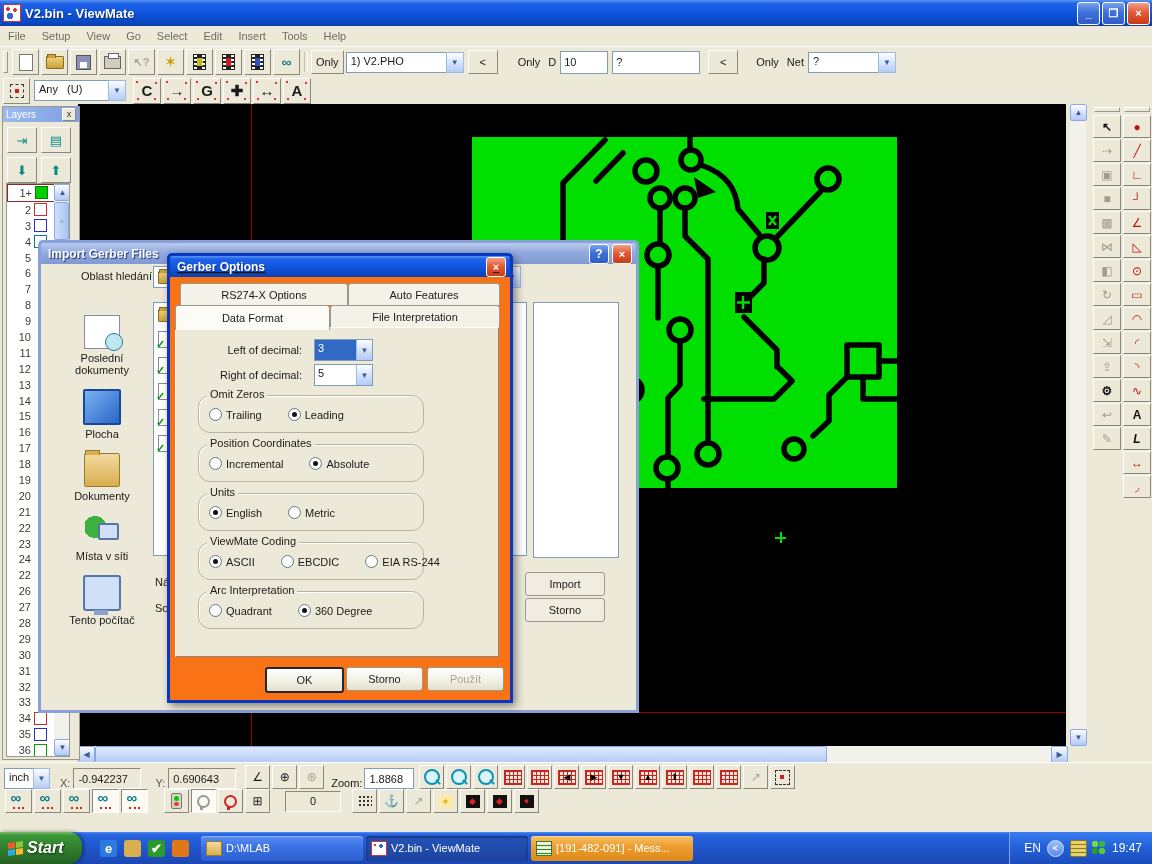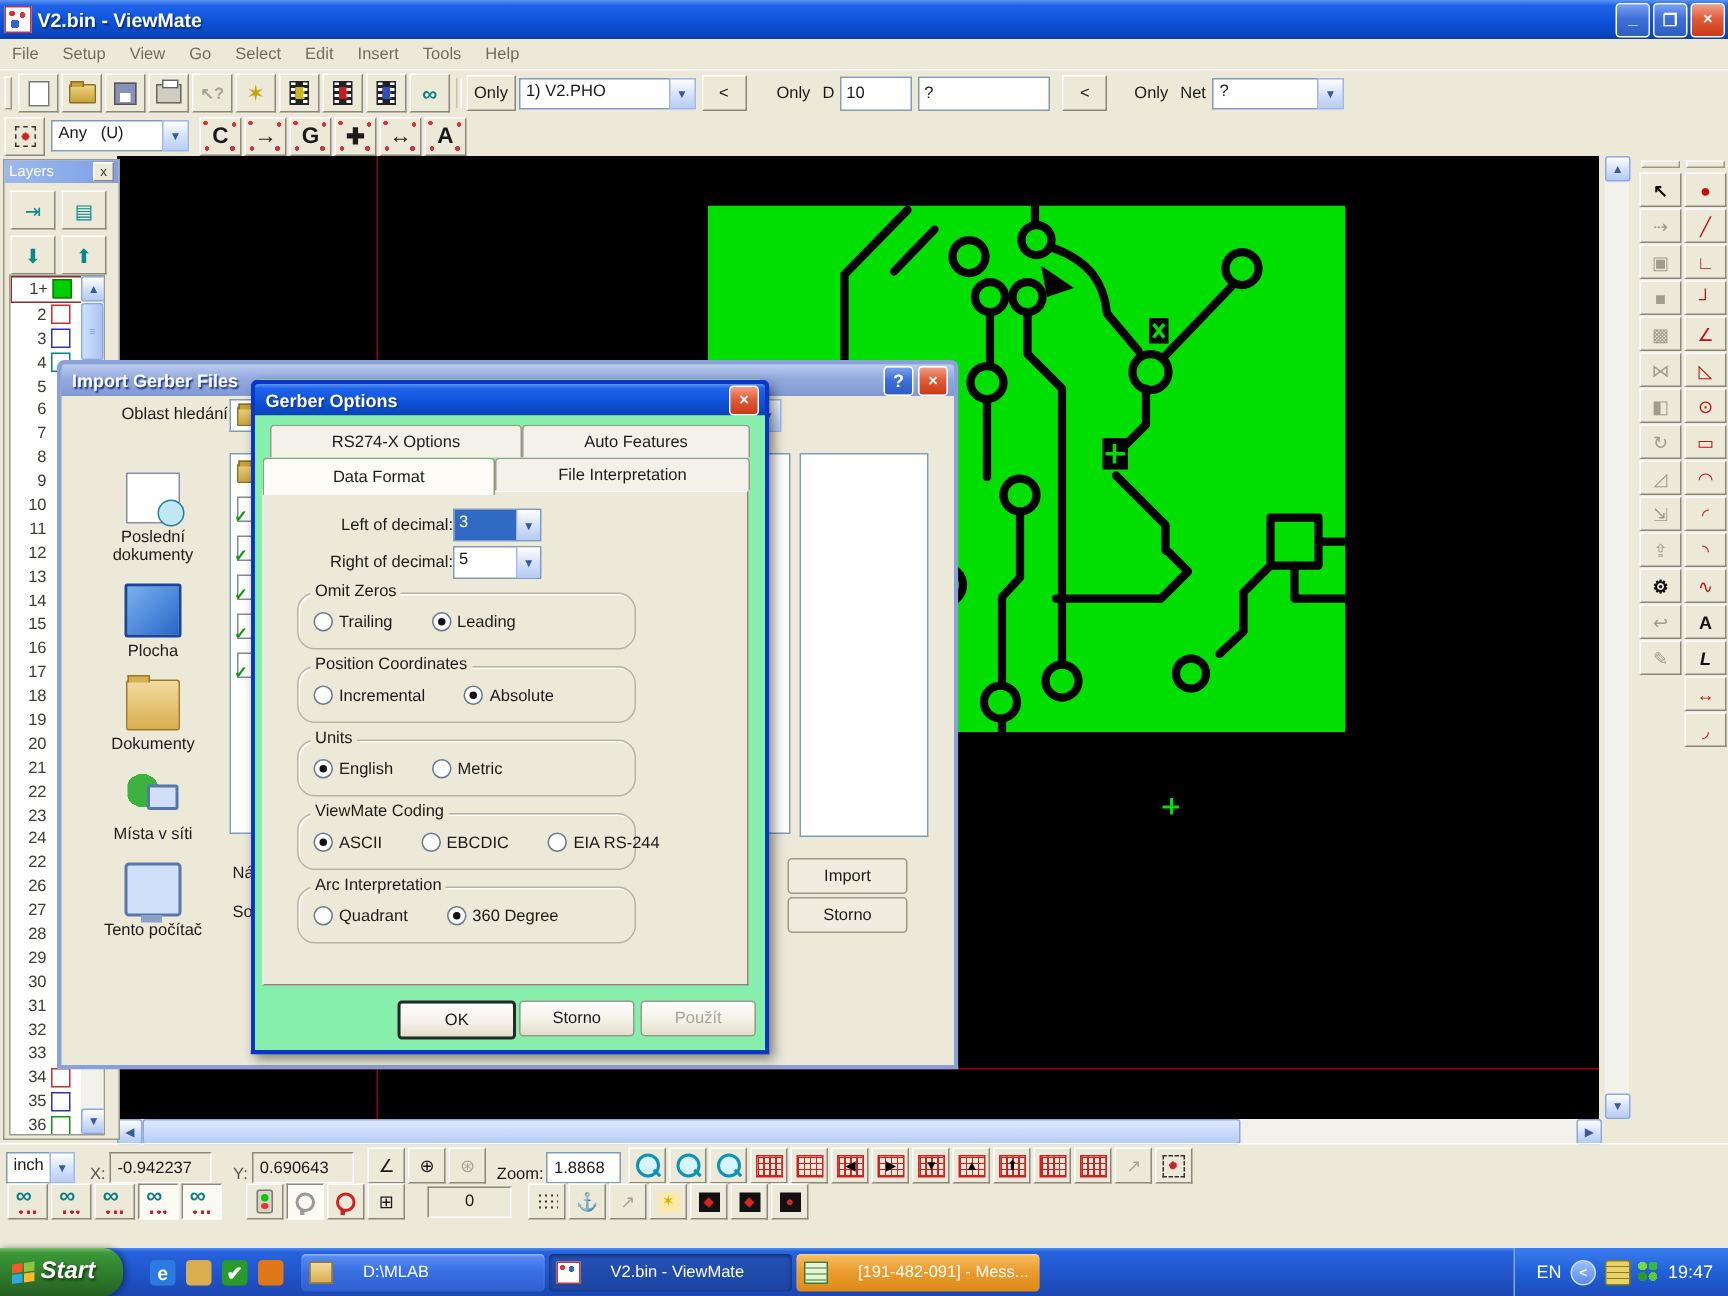--- a/index.html
+++ b/index.html
@@ -136,21 +136,21 @@
   
   .xp-dialog{position:absolute;border-radius:7px 7px 0 0;}
   .xp-cap{height:24px;display:flex;align-items:center;border-radius:5px 5px 0 0;padding:0 4px;}
   .xp-cap .t{color:#fff;font-weight:bold;font-size:12px;text-shadow:1px 1px 1px #1a337c;flex:1;padding-left:3px;}
   .xp-x{width:18px;height:18px;border:1px solid #fff;border-radius:3px;color:#fff;font-weight:bold;font-size:11px;
     display:flex;align-items:center;justify-content:center;background:linear-gradient(180deg,#f0a088,#e25b38 45%,#c93a16);margin-left:3px;}
   .xp-help{width:18px;height:18px;border:1px solid #fff;border-radius:3px;color:#fff;font-weight:bold;font-size:12px;
     display:flex;align-items:center;justify-content:center;background:linear-gradient(180deg,#7ba1ef,#3e6fd8 45%,#2e5dc4);}
   .import-dlg{left:38px;top:240px;width:595px;height:470px;z-index:2;border:3px solid #8aa0d8;border-top:none;background:#ece9d8;}
   .import-dlg .xp-cap{background:linear-gradient(180deg,#b9cbee 0%,#93aade 45%,#8199d2 100%);margin:0 -3px;border:3px solid #8aa0d8;border-bottom:none;height:21px;}
-  .gerber-dlg{left:167px;top:253px;width:340px;height:447px;z-index:3;border:3px solid #0a36c4;border-top:none;background:#86efac;box-shadow:3px 3px 8px rgba(0,0,0,.45);}
+  .gerber-dlg{left:167px;top:253px;width:340px;height:447px;z-index:3;border:3px solid #0a36c4;border-top:none;background:#f97316;box-shadow:3px 3px 8px rgba(0,0,0,.45);text-decoration:underline;}
   .gerber-dlg .xp-cap{background:linear-gradient(180deg,#5a96f2 0%,#1e63e8 14%,#0f54dc 55%,#0a42b4 100%);margin:0 -3px;border:3px solid #0a36c4;border-bottom:none;height:21px;}
 
   
   .lookin{position:absolute;left:40px;top:30px;}
   .lookin-combo{position:absolute;left:112px;top:26px;width:368px;height:22px;}
   .places{position:absolute;left:12px;top:62px;width:98px;bottom:12px;background:#ece9d8;display:flex;flex-direction:column;align-items:center;}
   .place{display:flex;flex-direction:column;align-items:center;margin-top:13px;color:#1a1a1a;width:96px;text-align:center;line-height:12px;}
   .pic{width:34px;height:32px;margin-bottom:3px;position:relative;}
   .pic-recent{background:#fff;border:1px solid #88a;}
   .pic-recent:after{content:"";position:absolute;right:-4px;bottom:-3px;width:16px;height:16px;border-radius:50%;background:#bfe8f2;border:1px solid #2a7a9a;}
@@ -171,21 +171,21 @@
     background-color:#f0ede0;}
   .clip-label{position:absolute;width:17px;overflow:hidden;white-space:nowrap;}
 
   
   .gtab{position:absolute;height:21px;display:flex;align-items:center;justify-content:center;
     background:#f4f2e8;border:1px solid #9a9888;border-bottom:none;border-radius:3px 3px 0 0;}
   .gtab.active{height:24px;background:#fcfbf6;z-index:2;box-shadow:0 -2px 0 #fcfbf6 inset;}
   .gpanel{position:absolute;left:5px;top:74px;width:322px;height:328px;background:#ece9d8;
     border:1px solid;border-color:#fff #8a887c #8a887c #fff;}
   .frow{position:absolute;display:flex;align-items:center;}
-  .flabel{width:112px;text-align:right;padding-right:0;}
+  .flabel{width:112px;text-align:right;padding-right:12px;}
   .gcombo{width:57px;height:20px;display:flex;border:1px solid #7f9db9;background:#fff;}
   .gcombo .v{flex:1;padding:2px 3px;}
   .gcombo .v.sel{background:#316ac5;color:#fff;}
   .gcombo .a{width:15px;border-left:1px solid #9db9eb;background:linear-gradient(180deg,#fdfeff,#cfddf8 60%,#b4cbf4);color:#3a5a9c;font-size:8px;display:flex;align-items:center;justify-content:center;}
   .groupbox{position:absolute;left:28px;width:224px;height:36px;border:1px solid #b8b4a2;border-radius:12px;box-shadow:1px 1px 0 #fff inset;}
   .groupbox .gt{position:absolute;top:-8px;left:8px;background:#ece9d8;padding:0 3px;}
   .groupbox .opts{position:absolute;left:10px;top:12px;display:flex;gap:26px;align-items:center;}
   .radio{width:11px;height:11px;border-radius:50%;border:1px solid #6a7a8a;background:radial-gradient(circle at 4px 4px,#fff 60%,#dde);display:inline-block;position:relative;margin-right:4px;vertical-align:-2px;}
   .radio.on:after{content:"";position:absolute;left:3px;top:3px;width:5px;height:5px;border-radius:50%;background:#111;}
   .opt{display:flex;align-items:center;white-space:nowrap;}
@@ -198,21 +198,21 @@
   .taskbar{position:absolute;left:0;top:832px;width:1152px;height:32px;
     background:linear-gradient(180deg,#4a8cf7 0%,#2663dd 8%,#2158cf 45%,#1c48b4 95%);display:flex;align-items:center;}
   .startbtn{height:32px;width:74px;border-radius:0 14px 14px 0;display:flex;align-items:center;gap:4px;padding-left:8px;
     background:linear-gradient(180deg,#7ebe6e 0%,#3c9838 10%,#2f7d2c 55%,#255f23 100%);color:#fff;font-weight:bold;font-style:italic;font-size:16px;
     text-shadow:1px 1px 2px #14340f;box-shadow:2px 0 4px rgba(0,0,0,.4);}
   .winflag{width:15px;height:13px;display:grid;grid-template-columns:7px 7px;grid-template-rows:6px 6px;gap:1px;transform:skewY(-8deg);}
   .winflag i:nth-child(1){background:#f0592a}.winflag i:nth-child(2){background:#8cc63f}
   .winflag i:nth-child(3){background:#29aae1}.winflag i:nth-child(4){background:#fcb827}
   .qlaunch{display:flex;align-items:center;gap:7px;padding:0 12px 0 18px;}
   .ql{width:17px;height:17px;border-radius:3px;display:flex;align-items:center;justify-content:center;font-weight:bold;font-size:13px;color:#fff;}
-  .task{width:152px;height:25px;margin-right:3px;border-radius:3px;display:flex;align-items:center;gap:20px;padding:0 5px;color:#fff;
+  .task{width:152px;height:25px;margin-right:3px;border-radius:3px;display:flex;align-items:center;gap:4px;padding:0 5px;color:#fff;
     background:linear-gradient(180deg,#5a8ff5,#3a70e4 45%,#2e5fd0);box-shadow:0 1px 1px rgba(255,255,255,.35) inset;overflow:hidden;white-space:nowrap;}
   .task.active{background:linear-gradient(180deg,#2452b8,#1c44a0);box-shadow:0 1px 3px rgba(0,0,20,.5) inset;}
   .task.alert{background:linear-gradient(180deg,#f6bf63,#ec9c2e 45%,#dd8a18);color:#fff;}
   .task .ticon{width:14px;height:13px;flex:none;}
   .ticon.folder{background:linear-gradient(#f2daa0,#d8ae4e);border:1px solid #9a7a28;}
   .ticon.vm{background:#fff;border:1px solid #c33;background-image:radial-gradient(circle at 3px 3px,#d33 1.5px,transparent 1.5px),radial-gradient(circle at 9px 4px,#36c 2px,transparent 2px);}
   .ticon.msg{background:#e8f4d8;border:1px solid #3a7a2a;background-image:linear-gradient(#3a7a2a 1px,transparent 1px);background-size:100% 4px;background-position:0 3px;}
   .tray{margin-left:auto;height:32px;display:flex;align-items:center;gap:6px;padding:0 10px 0 14px;
     background:linear-gradient(180deg,#3a7df0 0%,#2160d8 50%,#1c4cba 100%);border-left:1px solid #7aa6f5;color:#fff;}
   .tray .lang{font-size:12px;}

